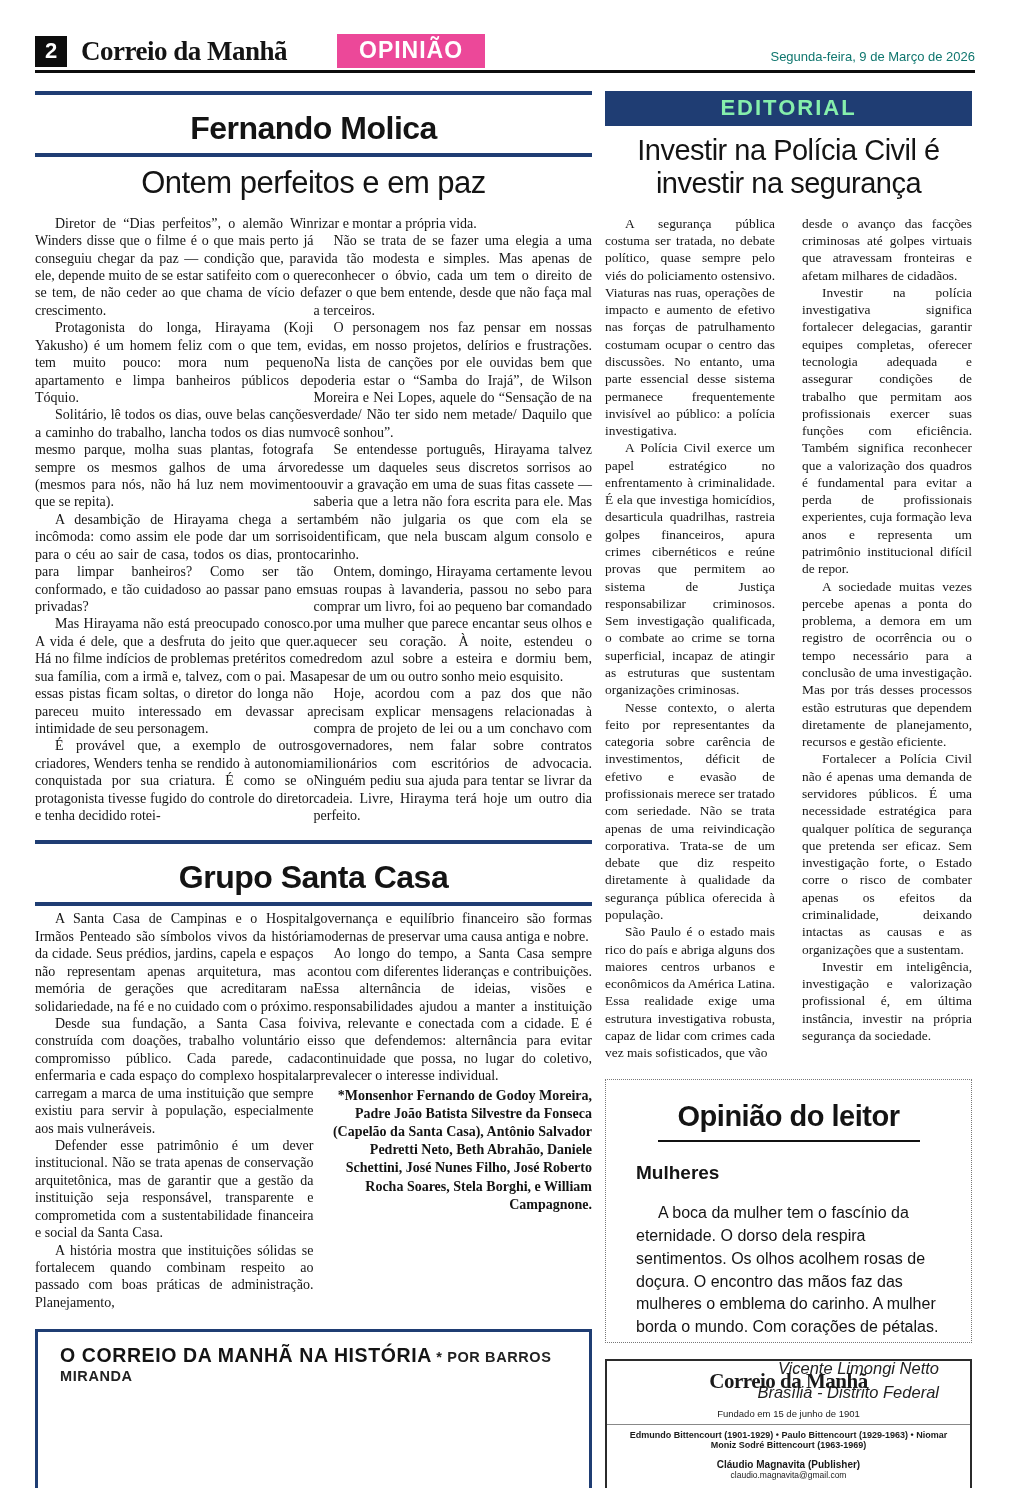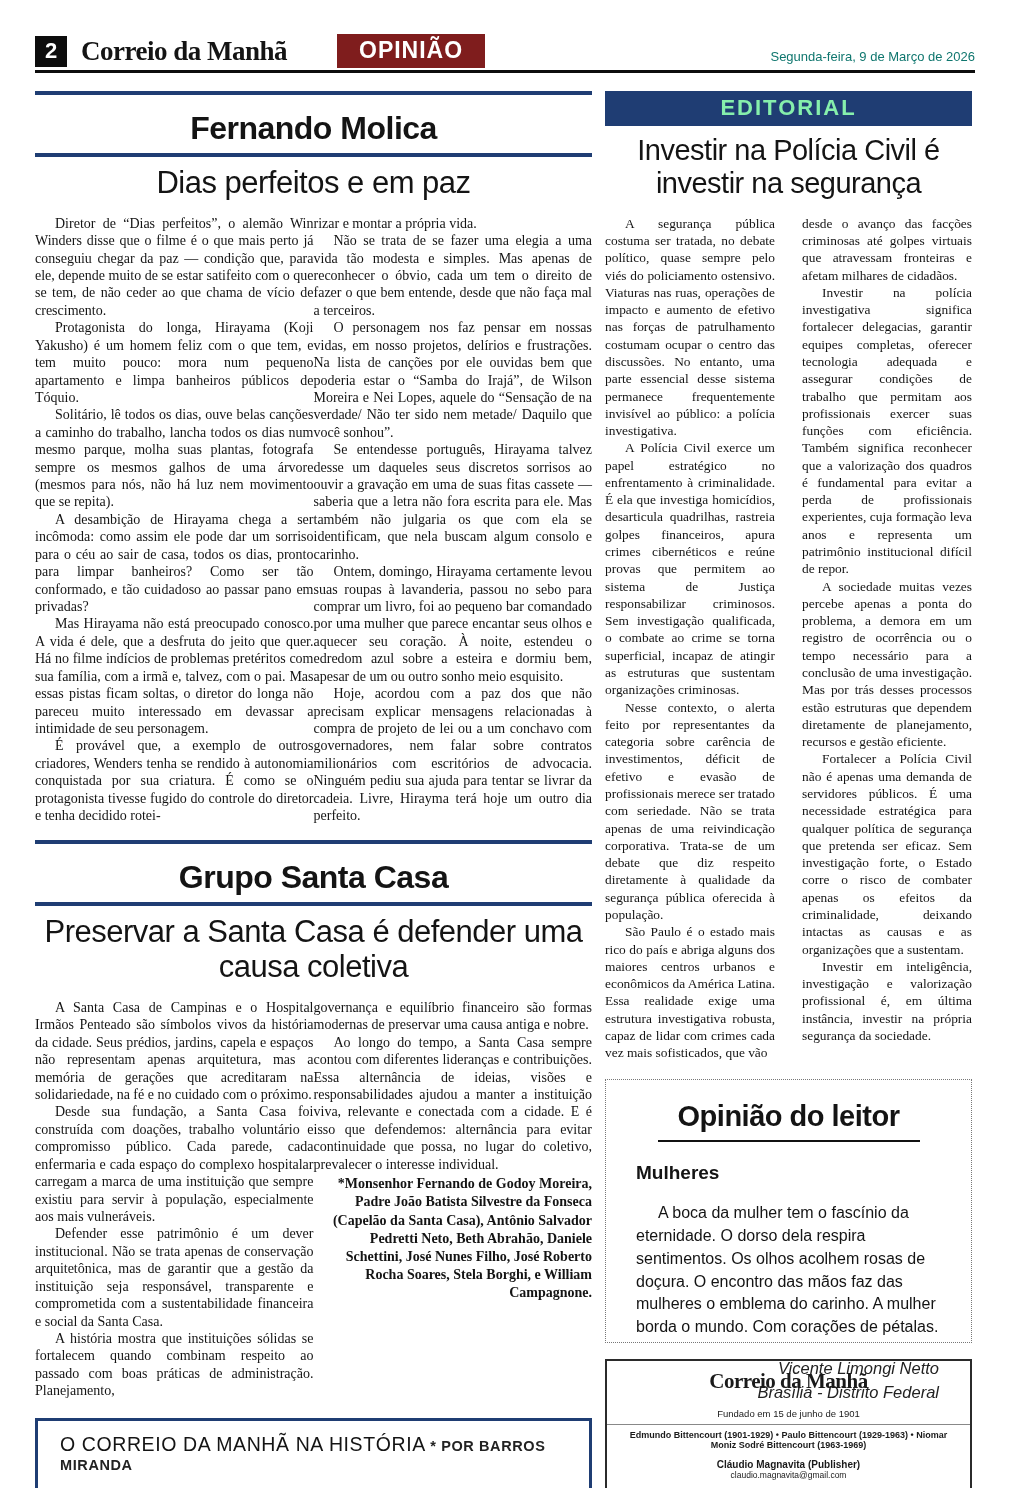--- a/index.html
+++ b/index.html
@@ -10,21 +10,21 @@
   body{ background:#e9e9e9; font-family:"Liberation Sans", sans-serif; }
   .page{
     width:1010px; height:1488px; background:#ffffff; margin:0 auto;
     padding:34px 35px 0 35px; overflow:hidden; position:relative; color:var(--ink);
   }
   
   .hdr{ display:flex; align-items:flex-end; justify-content:space-between; border-bottom:3px solid #0d0d0d; padding-bottom:2px; }
   .hdr-left{ display:flex; align-items:center; gap:14px; }
   .pagenum{ background:#0d0d0d; color:#fff; font-weight:bold; font-size:22px; width:32px; height:31px; display:flex; align-items:center; justify-content:center; }
   .masthead-sm{ font-family:"Liberation Serif", serif; font-weight:bold; font-size:27px; letter-spacing:-0.5px; }
-  .section-badge{ background:#7f1d1d; color:#fff; font-weight:bold; font-size:23px; letter-spacing:1px; padding:3px 22px 4px; margin-left:36px; }
+  .section-badge{ background:#ec4899; color:#fff; font-weight:bold; font-size:23px; letter-spacing:1px; padding:3px 22px 4px; margin-left:36px; }
   .edition-date{ font-size:13px; color:#0f766e; padding-bottom:4px; }
   
   .main{ display:flex; gap:13px; margin-top:18px; }
   .col-left{ width:557px; flex:none; }
   .col-right{ width:367px; flex:none; }
   
   .navy-rule{ height:4px; background:var(--navy); }
   .kicker{ font-size:32px; font-weight:bold; text-align:center; padding:15px 0 6px; letter-spacing:-0.5px; }
   .headline{ font-size:31px; font-weight:500; text-align:center; padding:9px 0 10px; letter-spacing:-0.5px; line-height:1.12; }
   .textcols{ display:flex; gap:0; margin-top:4px; }
@@ -41,21 +41,21 @@
   
   .reader-box{ border:1px dotted #777; margin-top:18px; padding:20px 18px 22px; height:264px; }
   .reader-title{ font-size:29px; font-weight:bold; text-align:center; letter-spacing:-0.5px; }
   .reader-title-rule{ height:2px; background:#111; width:262px; margin:7px auto 0; }
   .letter-title{ font-size:19px; font-weight:bold; margin:20px 0 0 12px; }
   .letter-body{ font-size:16px; line-height:1.42; margin:18px 6px 0 12px; text-indent:22px; }
   .letter-sig{ font-style:italic; font-size:16.5px; line-height:1.45; text-align:right; margin:18px 14px 0 0; color:#222; }
   
   .history-box{ border:3px solid var(--navy); margin-top:18px; padding:12px 14px 10px; height:276px; }
   .hb-title-row{ text-align:left; padding-left:8px; }
-  .hb-title{ font-weight:normal; font-size:19.5px; letter-spacing:0.6px; }
+  .hb-title{ font-weight:bold; font-size:19.5px; letter-spacing:0.6px; }
   .hb-byline{ font-weight:600; font-size:14.5px; letter-spacing:0.6px; color:#222; }
   
   .colophon{ border:2px solid #2b2b2b; margin-top:16px; padding:8px 10px 10px; height:282px; font-size:9.3px; color:#1a1a1a; }
   .c-title{ font-family:"Liberation Serif", serif; font-weight:bold; font-size:21px; text-align:center; letter-spacing:-0.5px; }
   .c-founded{ text-align:center; font-size:9.5px; margin:14px 0 5px; }
   .c-rule{ height:1px; background:#888; margin:0 -10px; }
   .c-founders{ text-align:center; font-weight:bold; font-size:9px; padding:5px 0 9px; }
   .c-publisher{ text-align:center; font-weight:bold; font-size:10px; }
   .c-email{ text-align:center; font-size:8.5px; margin-bottom:9px; }
   .c-line{ padding-left:16px; line-height:1.4; }
@@ -76,21 +76,21 @@
   </header>
 
   <main class="main">
 
     <div class="col-left">
 
       <section>
         <div class="navy-rule"></div>
         <h2 class="kicker">Fernando Molica</h2>
         <div class="navy-rule"></div>
-        <h1 class="headline">Dias perfeitos e em paz</h1>
+        <h1 class="headline">Ontem perfeitos e em paz</h1>
         <div class="textcols">
           <div class="tcol">
               <p>Diretor de “Dias perfeitos”, o alemão Win Winders disse que o filme é o que mais perto já conseguiu chegar da paz — condição que, para ele, depende muito de se estar satifeito com o que se tem, de não ceder ao que chama de vício de crescimento.</p>
               <p>Protagonista do longa, Hirayama (Koji Yakusho) é um homem feliz com o que tem, e tem muito pouco: mora num pequeno apartamento e limpa banheiros públicos de Tóquio.</p>
               <p>Solitário, lê todos os dias, ouve belas canções a caminho do trabalho, lancha todos os dias num mesmo parque, molha suas plantas, fotografa sempre os mesmos galhos de uma árvore (mesmos para nós, não há luz nem movimento que se repita).</p>
               <p>A desambição de Hirayama chega a ser incômoda: como assim ele pode dar um sorriso para o céu ao sair de casa, todos os dias, pronto para limpar banheiros? Como ser tão conformado, e tão cuidadoso ao passar pano em privadas?</p>
               <p>Mas Hirayama não está preocupado conosco. A vida é dele, que a desfruta do jeito que quer. Há no filme indícios de problemas pretéritos com sua família, com a irmã e, talvez, com o pai. Mas essas pistas ficam soltas, o diretor do longa não pareceu muito interessado em devassar a intimidade de seu personagem.</p>
               <p>É provável que, a exemplo de outros criadores, Wenders tenha se rendido à autonomia conquistada por sua criatura. É como se o protagonista tivesse fugido do controle do diretor e tenha decidido rotei-</p>
             </div>
           <div class="tcol cont">
@@ -101,21 +101,20 @@
               <p>Ontem, domingo, Hirayama certamente levou suas roupas à lavanderia, passou no sebo para comprar um livro, foi ao pequeno bar comandado por uma mulher que parece encantar seus olhos e aquecer seu coração. À noite, estendeu o edredom azul sobre a esteira e dormiu bem, apesar de um ou outro sonho meio esquisito.</p>
               <p>Hoje, acordou com a paz dos que não precisam explicar mensagens relacionadas à compra de projeto de lei ou a um conchavo com governadores, nem falar sobre contratos milionários com escritórios de advocacia. Ninguém pediu sua ajuda para tentar se livrar da cadeia. Livre, Hirayma terá hoje um outro dia perfeito.</p>
             </div>
         </div>
       </section>
 
       <section class="article-santa">
         <div class="navy-rule"></div>
         <h2 class="kicker">Grupo Santa Casa</h2>
         <div class="navy-rule"></div>
-        <h1 class="headline">Preservar a Santa Casa é defender uma causa coletiva</h1>
         <div class="textcols">
           <div class="tcol">
               <p>A Santa Casa de Campinas e o Hospital Irmãos Penteado são símbolos vivos da história da cidade. Seus prédios, jardins, capela e espaços não representam apenas arquitetura, mas a memória de gerações que acreditaram na solidariedade, na fé e no cuidado com o próximo.</p>
               <p>Desde sua fundação, a Santa Casa foi construída com doações, trabalho voluntário e compromisso público. Cada parede, cada enfermaria e cada espaço do complexo hospitalar carregam a marca de uma instituição que sempre existiu para servir à população, especialmente aos mais vulneráveis.</p>
               <p>Defender esse patrimônio é um dever institucional. Não se trata apenas de conservação arquitetônica, mas de garantir que a gestão da instituição seja responsável, transparente e comprometida com a sustentabilidade financeira e social da Santa Casa.</p>
               <p>A história mostra que instituições sólidas se fortalecem quando combinam respeito ao passado com boas práticas de administração. Planejamento,</p>
             </div>
           <div class="tcol cont">
             <div>
                 <p>governança e equilíbrio financeiro são formas modernas de preservar uma causa antiga e nobre.</p>

